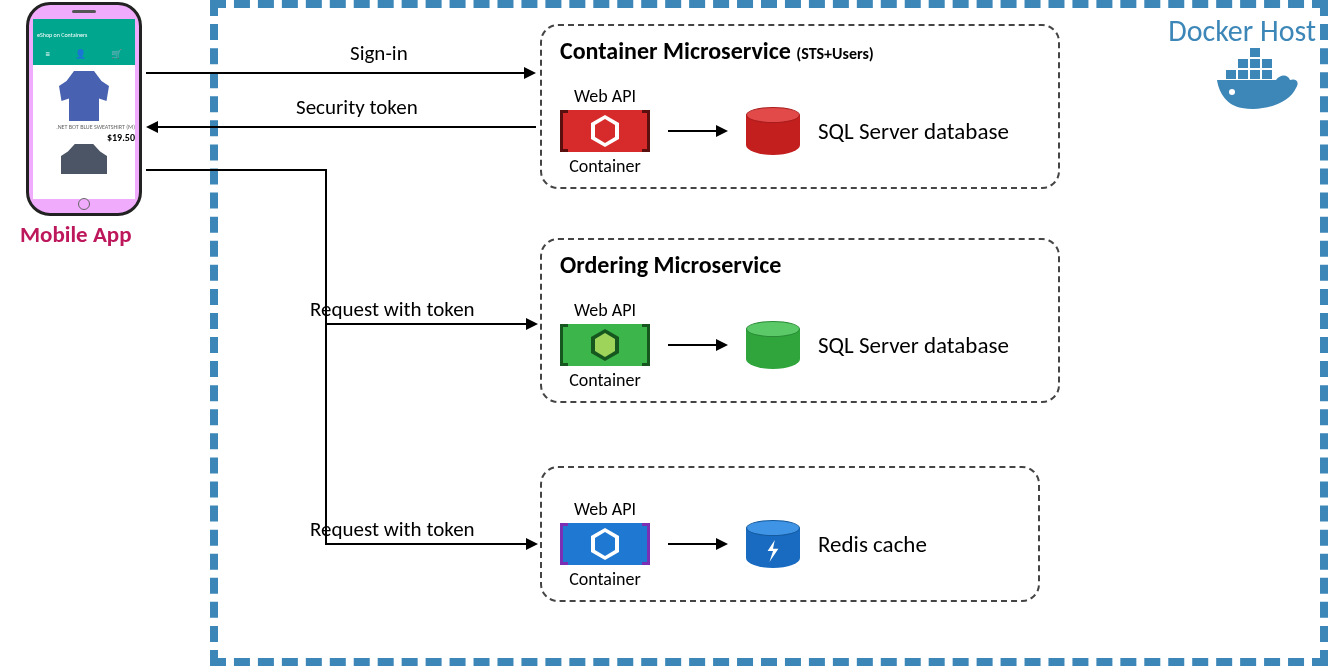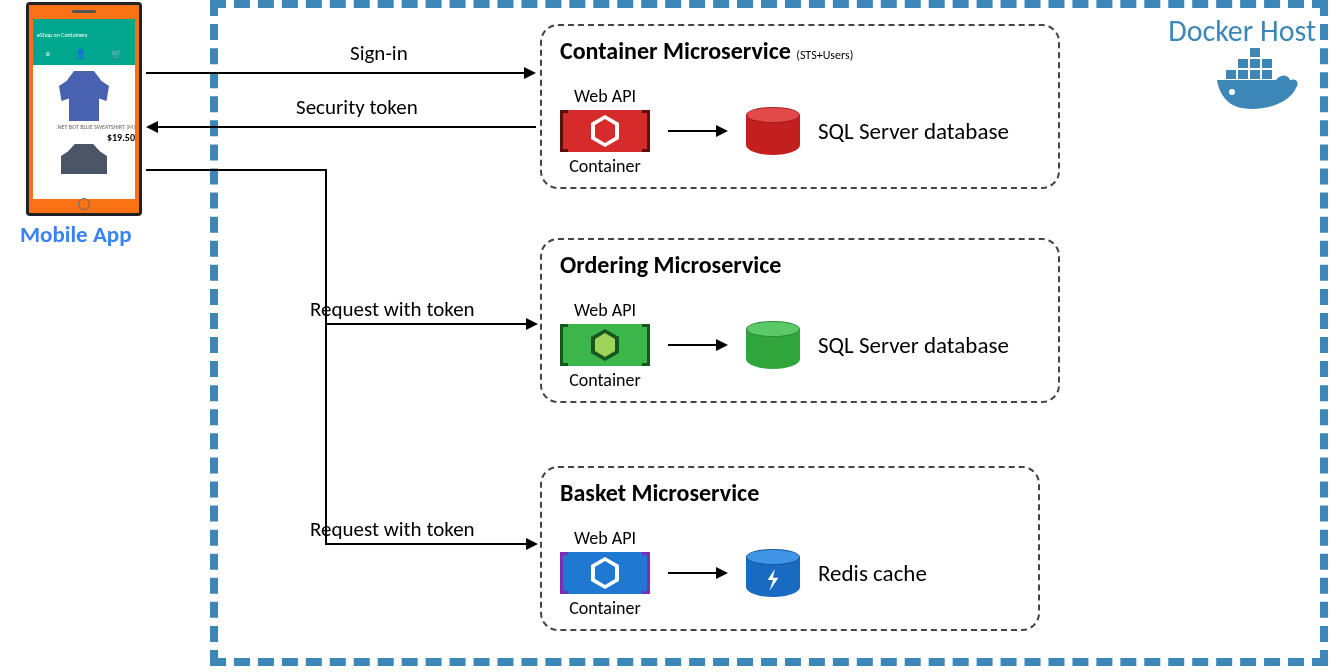--- a/index.html
+++ b/index.html
@@ -31,22 +31,22 @@
     right: 36px;
     top: 46px;
   }
   .phone {
     position: absolute;
     left: 26px;
     top: 2px;
     width: 116px;
     height: 214px;
     border: 3px solid #222;
-    border-radius: 4px;
-    background: #f97316;
+    border-radius: 24px;
+    background: #f0abfc;
   }
   .phone-screen {
     position: absolute;
     left: 4px;
     top: 14px;
     width: 102px;
     height: 180px;
     background: #fff;
     overflow: hidden;
   }
@@ -92,34 +92,34 @@
   .product-name { font-size: 6px; color: #666; }
   .product-price { font-size: 10px; font-weight: bold; padding-left: 40px; }
   .phone-home { position: absolute; bottom: 3px; left: 50%; transform: translateX(-50%); width: 12px; height: 12px; border: 1px solid #666; border-radius: 50%; }
   .phone-speaker { position: absolute; top: 5px; left: 50%; transform: translateX(-50%); width: 24px; height: 3px; background: #555; border-radius: 2px; }
   .mobile-label {
     position: absolute;
     left: 20px;
     top: 220px;
     font-size: 23px;
     font-weight: 600;
-    color: #3b82f6;
+    color: #be185d;
   }
   .ms-box {
     position: absolute;
     border: 2px dashed #444;
     border-radius: 18px;
     padding: 10px 18px 10px 18px;
   }
   .ms-title {
     font-size: 24px;
     font-weight: 600;
     margin-bottom: 4px;
   }
-  .ms-title .sub { font-weight: 400; font-size: 12px; }
+  .ms-title .sub { font-weight: 700; font-size: 16px; }
   .ms-body {
     display: flex;
     align-items: center;
     gap: 18px;
     margin-top: 20px;
   }
   .webapi-block {
     text-align: center;
     font-size: 18px;
   }
@@ -289,21 +289,20 @@
     </svg>
     <div class="db-cyl">
       <div class="body" style="background:#2fa53c;"></div>
       <div class="top" style="background:#5bc967;border:1px solid #2a8c37;"></div>
     </div>
     <div class="db-label">SQL Server database</div>
   </div>
 </div>
 
 <div class="ms-box" style="left:540px; top:466px; width:500px;">
-  <div class="ms-title">Basket Microservice</div>
   <div class="ms-body">
     <div class="webapi-block">
       <div>Web API</div>
       <div class="container-box" style="background:#1f78d1;">
         <div class="bracket bl" style="border-color:#7b2fb5;"></div>
         <div class="bracket br" style="border-color:#7b2fb5;"></div>
         <div class="hexagon" style="background:#fff;">
           <div class="hexinner" style="background:#1f78d1;"></div>
         </div>
       </div>

